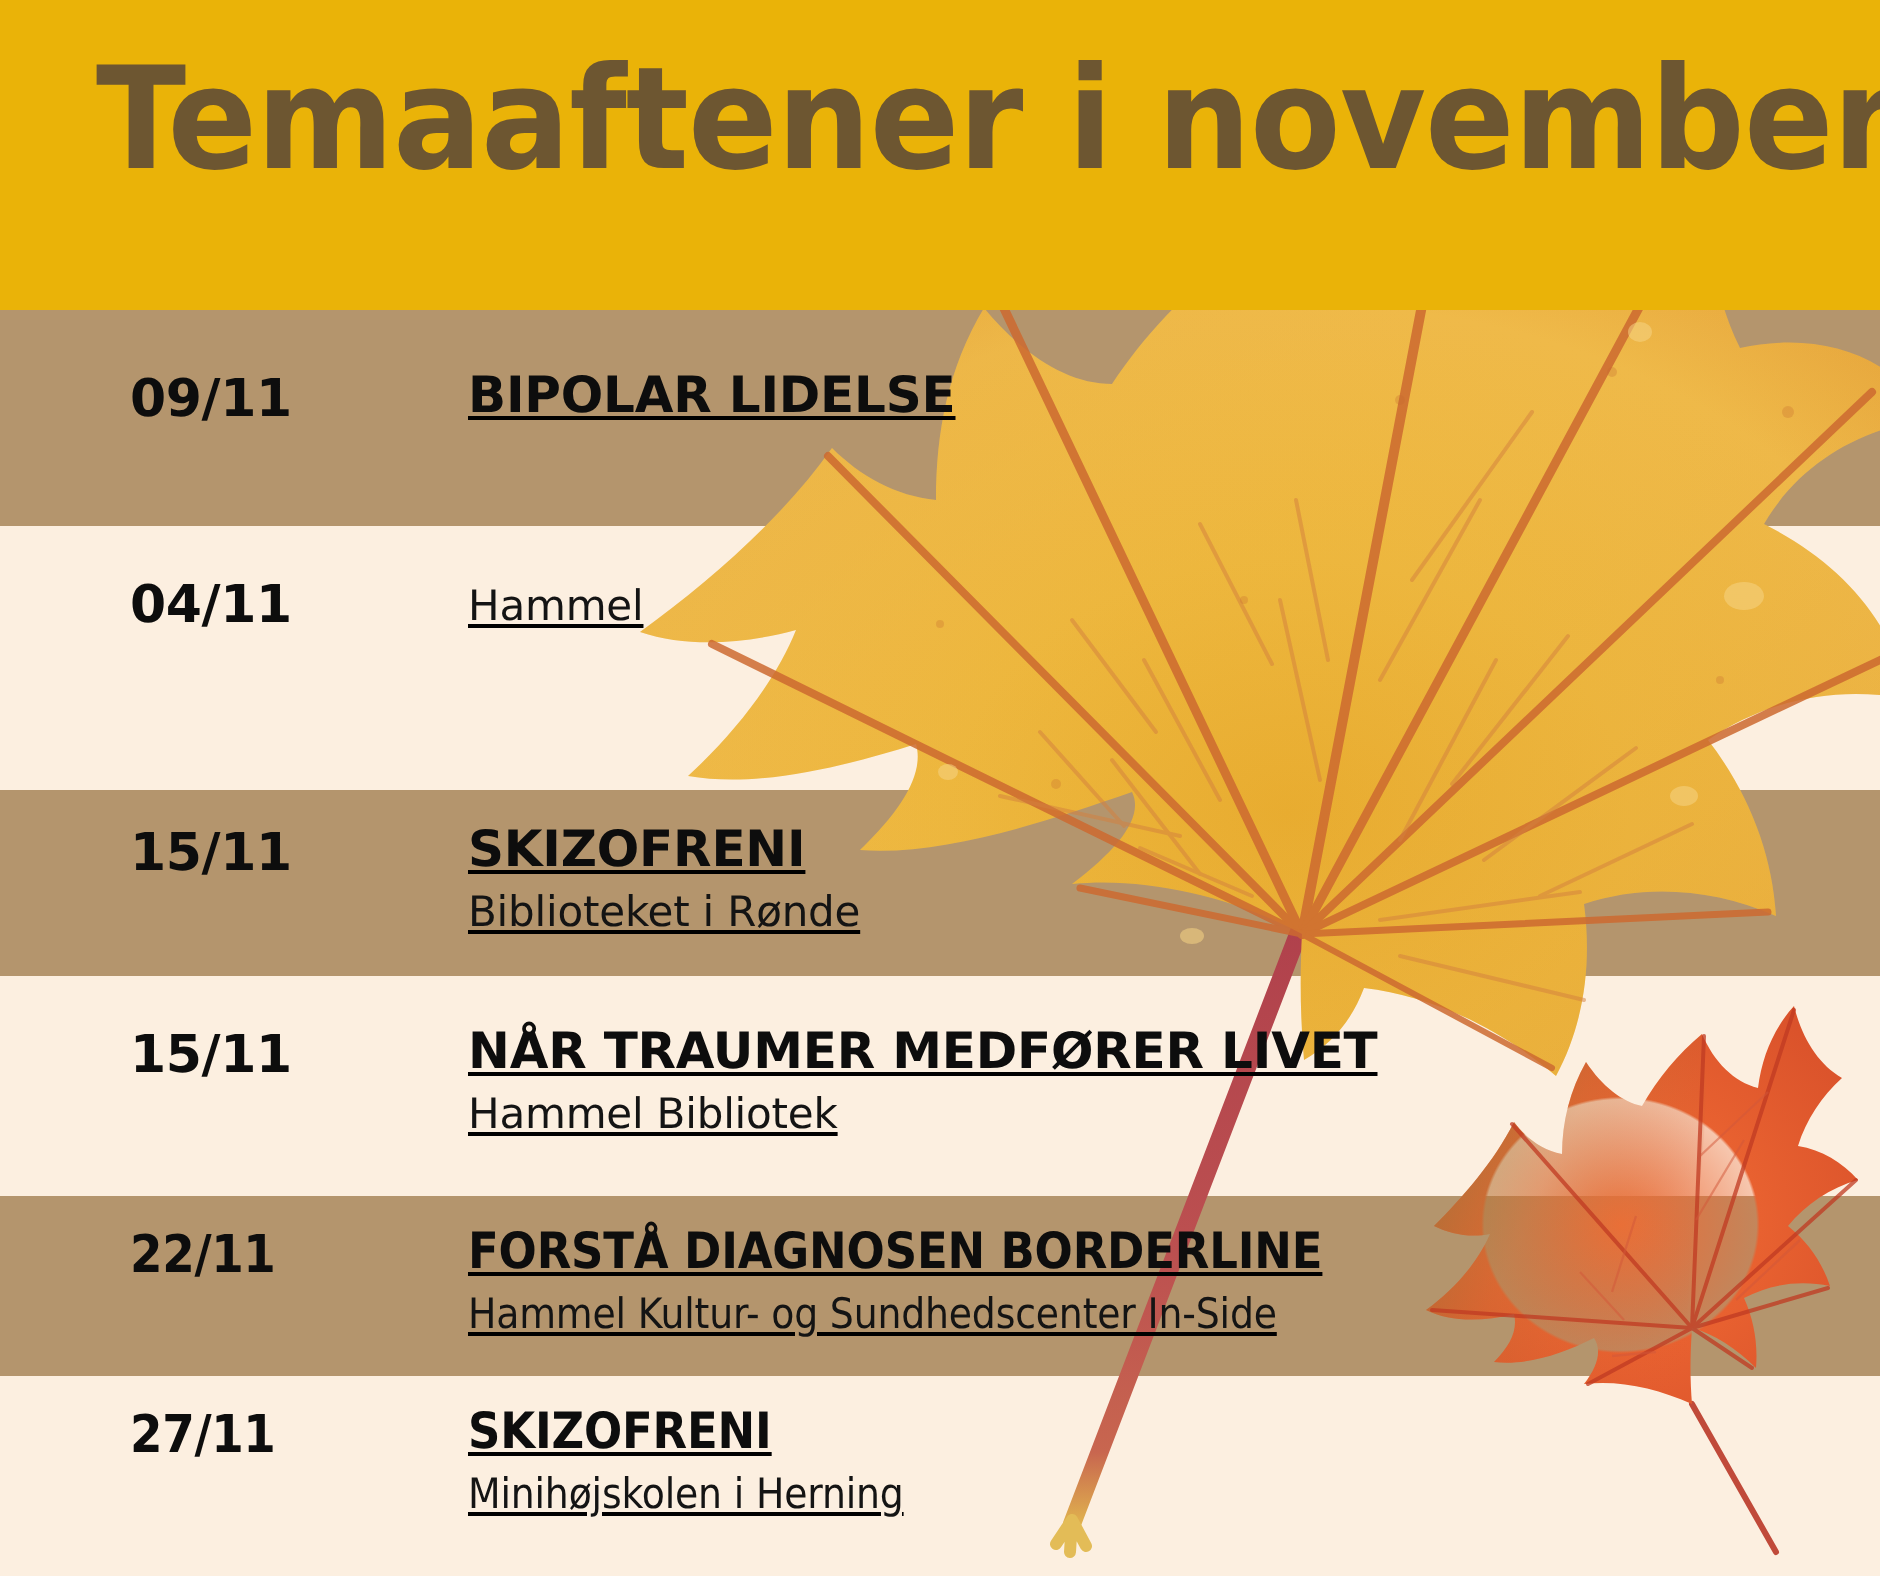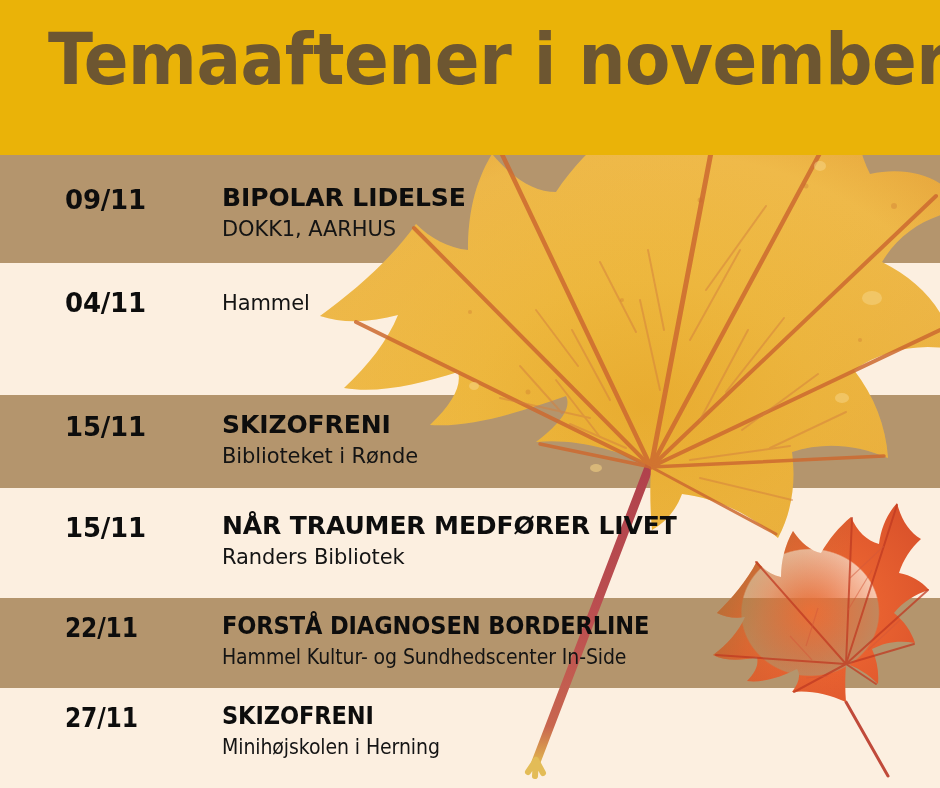--- a/index.html
+++ b/index.html
@@ -44,21 +44,21 @@
   .row .date{
     position:absolute;
     left:65px;
     font-family:"DejaVu Sans",sans-serif;
     font-weight:700;
     font-size:26px;
     color:#0d0d0d;
     letter-spacing:-0.2px;
     white-space:nowrap;
   }
-  .row .body{position:absolute;left:222px;right:0;}
+  .row .body{position:absolute;left:234px;right:0;text-decoration:underline;}
   .row .title{
     font-family:"DejaVu Sans",sans-serif;
     font-weight:700;
     font-size:25px;
     color:#0d0d0d;
     letter-spacing:-0.1px;
     line-height:1.32;
     white-space:pre-line;
   }
   .row .venue{
@@ -318,21 +318,20 @@
   <div class="header">
     <div class="poster-title">Temaaftener i november</div>
   </div>
 
   <div class="rows">
 
     <div class="row" style="top:155px;height:108px;">
       <div class="date" style="top:30px;">09/11</div>
       <div class="body" style="top:26px;">
         <div class="title">BIPOLAR LIDELSE</div>
-        <div class="venue">DOKK1, AARHUS</div>
       </div>
     </div>
 
     <div class="row" style="top:263px;height:132px;">
       <div class="date" style="top:25px;">04/11</div>
       <div class="body" style="top:21px;">
         <div class="venue" style="margin-top:6px;">Hammel</div>
       </div>
     </div>
 
@@ -341,21 +340,21 @@
       <div class="body" style="top:13px;">
         <div class="title">SKIZOFRENI</div>
         <div class="venue">Biblioteket i Rønde</div>
       </div>
     </div>
 
     <div class="row" style="top:488px;height:110px;">
       <div class="date" style="top:25px;">15/11</div>
       <div class="body" style="top:21px;">
         <div class="title">NÅR TRAUMER MEDFØRER LIVET</div>
-        <div class="venue">Randers Bibliotek</div>
+        <div class="venue">Hammel Bibliotek</div>
       </div>
     </div>
 
     <div class="row cond" style="top:598px;height:114px;">
       <div class="date" style="top:15px;">22/11</div>
       <div class="body" style="top:11px;">
         <div class="title">FORSTÅ DIAGNOSEN BORDERLINE</div>
         <div class="venue">Hammel Kultur- og Sundhedscenter In-Side</div>
       </div>
     </div>

